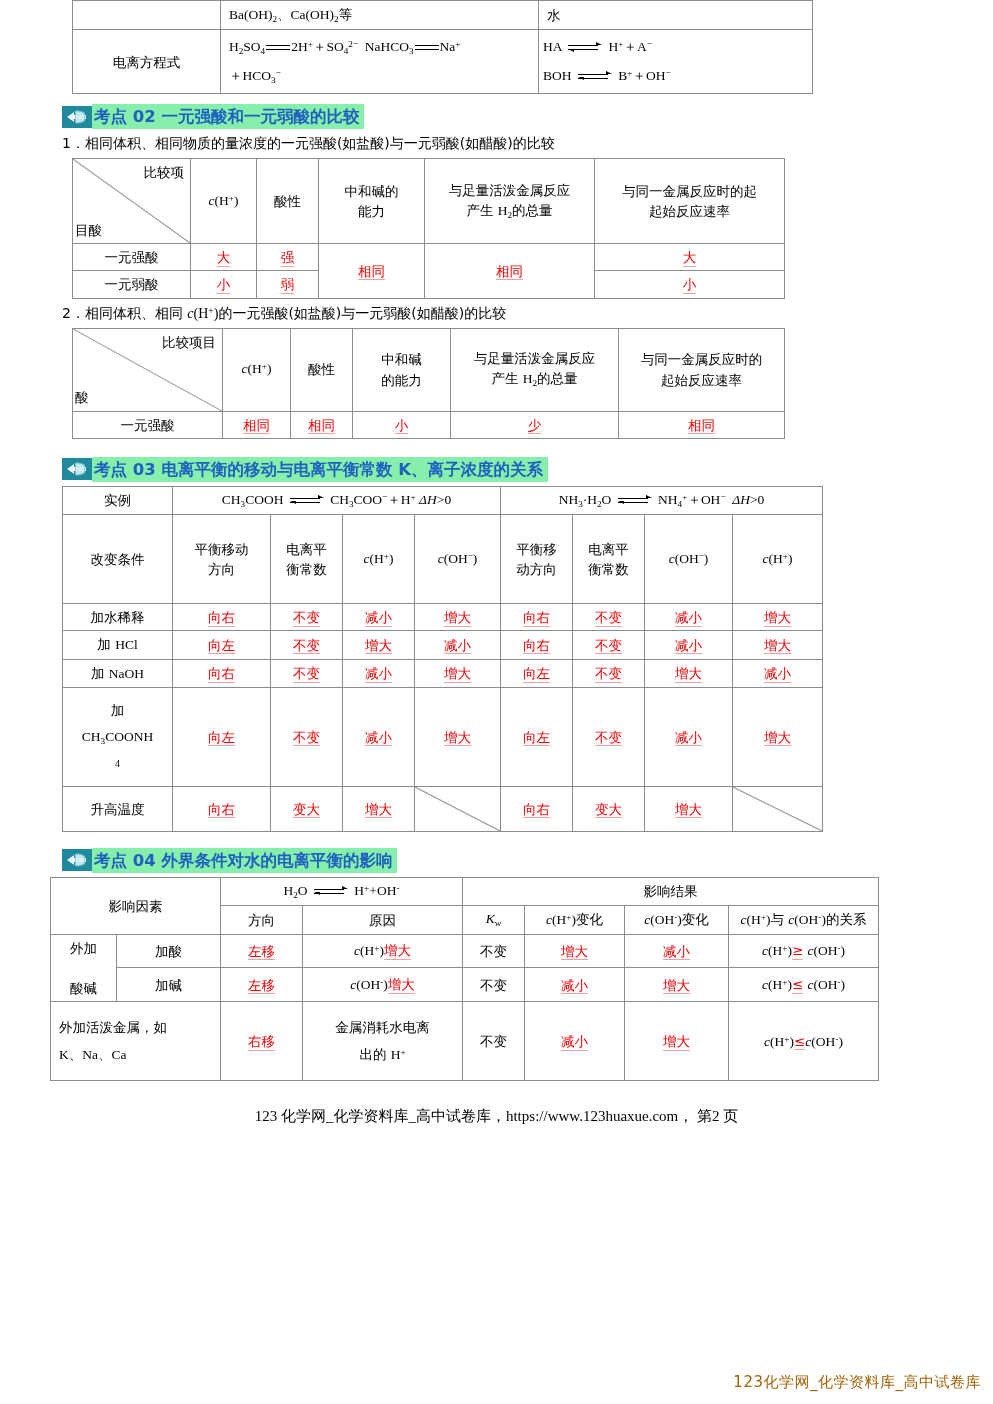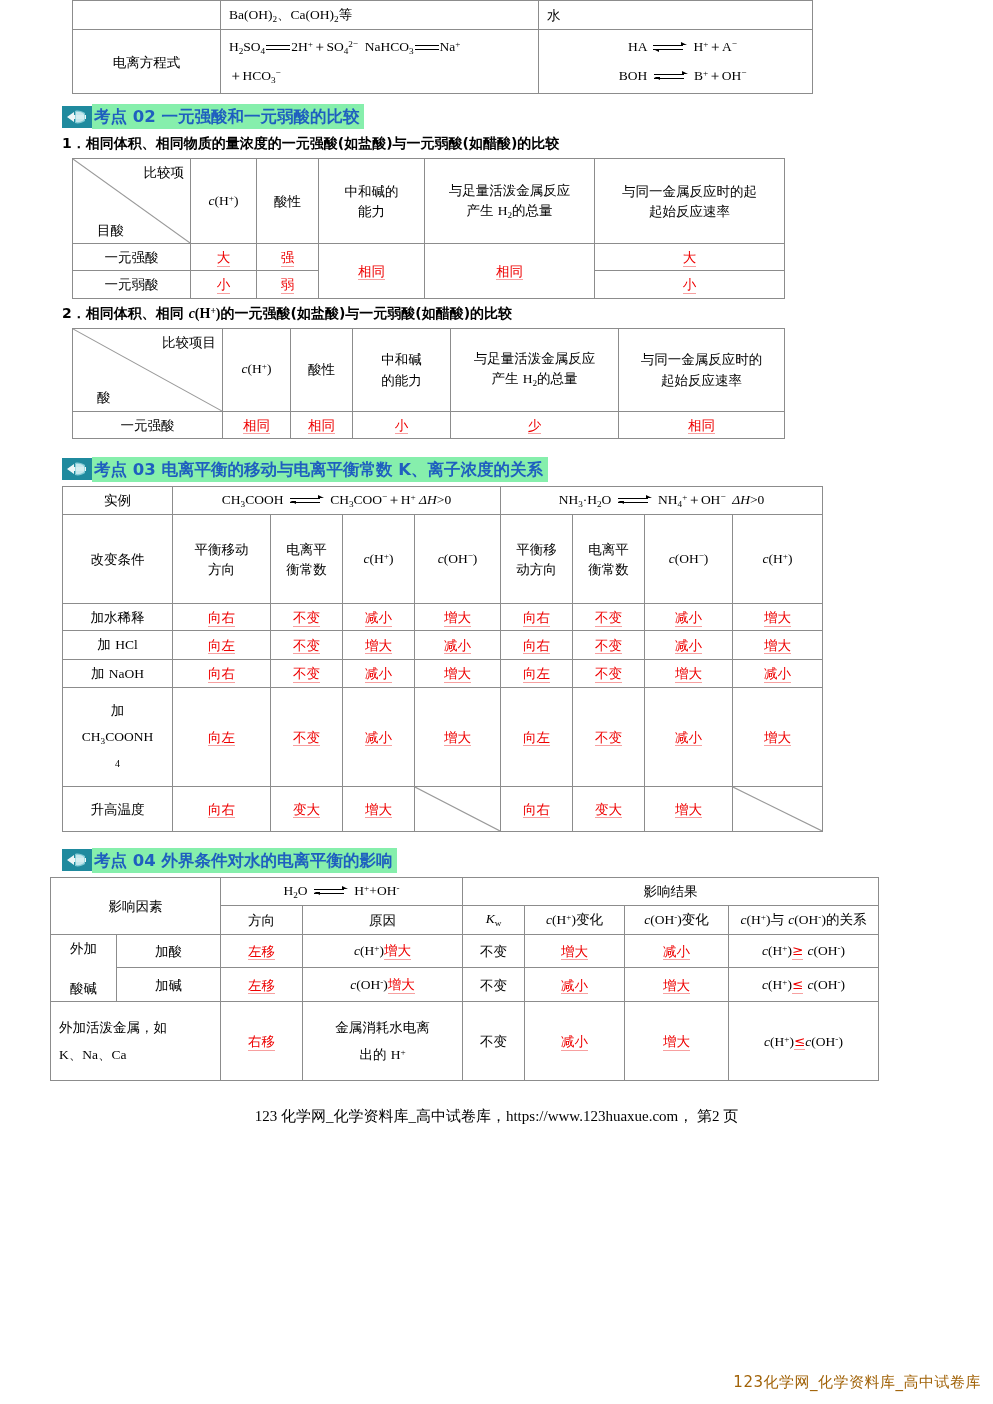--- a/index.html
+++ b/index.html
@@ -47,41 +47,41 @@
   .rev i.a2{top:6.6px;left:0px;border-right:6px solid #000;border-bottom:3px solid transparent;border-top:0 solid transparent;}
   
   .dbl{display:inline-block;position:relative;width:24px;height:10px;vertical-align:middle;margin:0 1px;}
   .dbl::before,.dbl::after{content:"";position:absolute;left:0;width:24px;height:0;border-top:1.3px solid #000;}
   .dbl::before{top:2px;}
   .dbl::after{top:6px;}
   
   .diag{position:relative;overflow:hidden;}
   .diag .ln{position:absolute;left:0;top:0;width:100%;height:100%;pointer-events:none;}
   .diag .tr{position:absolute;right:6px;top:3px;}
-  .diag .bl{position:absolute;left:24px;bottom:3px;}
+  .diag .bl{position:absolute;left:2px;bottom:3px;}
   
   .strike{position:relative;}
   .strike svg{position:absolute;left:0;top:0;width:100%;height:100%;}
   
   .kaodian{
     display:flex;align-items:center;gap:0px;
     margin:10px 0 4px 0;
   }
   .kd-icon{width:30px;height:22px;flex:none;display:block;}
   .kd-band{
     background:#86efac;
     color:#1f5fbf;
     font-weight:bold;
     font-size:16.5px;
     line-height:23px;
     padding:1px 5px 1px 2px;
     font-family:"DejaVu Sans","Liberation Sans",sans-serif;
     white-space:nowrap;
   }
-  .para{font-size:14px;margin:6px 0 5px 0;font-family:"DejaVu Sans","Liberation Sans",sans-serif;font-weight:bold;}
+  .para{font-size:14px;margin:6px 0 5px 0;font-family:"DejaVu Sans","Liberation Sans",sans-serif;}
   .footer{
     text-align:center;font-size:15px;margin-top:26px;
     font-family:"Liberation Serif","DejaVu Serif",serif;
   }
   .watermark{
     position:absolute;right:12px;bottom:12px;
     color:#a16207;font-size:15px;letter-spacing:.5px;
     font-family:"DejaVu Sans","Liberation Sans",sans-serif;
     white-space:nowrap;
   }
@@ -109,21 +109,21 @@
       <td class="cn"></td>
       <td class="sci" style="text-align:left;padding-left:8px">Ba(OH)<sub>2</sub><span class="cn">、</span>Ca(OH)<sub>2</sub><span class="cn">等</span></td>
       <td class="cn" style="text-align:left;padding-left:8px">水</td>
     </tr>
     <tr>
       <td class="cn">电离方程式</td>
       <td class="sci" style="text-align:left;padding-left:8px;line-height:2.1">
         <span class="eq">H<sub>2</sub>SO<sub>4</sub><span class="dbl"></span>2H<sup>+</sup>＋SO<sub>4</sub><sup>2−</sup>&nbsp; NaHCO<sub>3</sub><span class="dbl"></span>Na<sup>+</sup></span><br>
         <span class="eq">＋HCO<sub>3</sub><sup>−</sup></span>
       </td>
-      <td class="sci" style="text-align:center;padding-left:16px;line-height:2.1">
+      <td class="sci" style="text-align:left;padding-left:4px;line-height:2.1">
         <span class="eq">HA <span class="rev"><i class="a1"></i><i class="a2"></i></span> H<sup>+</sup>＋A<sup>−</sup></span><br>
         <span class="eq">BOH <span class="rev"><i class="a1"></i><i class="a2"></i></span> B<sup>+</sup>＋OH<sup>−</sup></span>
       </td>
     </tr>
   </tbody>
       </table>
 
   <div class="kaodian">
     <svg class="kd-icon" viewBox="0 0 30 22">
       <rect x="0" y="0" width="30" height="22" fill="#1f8a9e"></rect>

